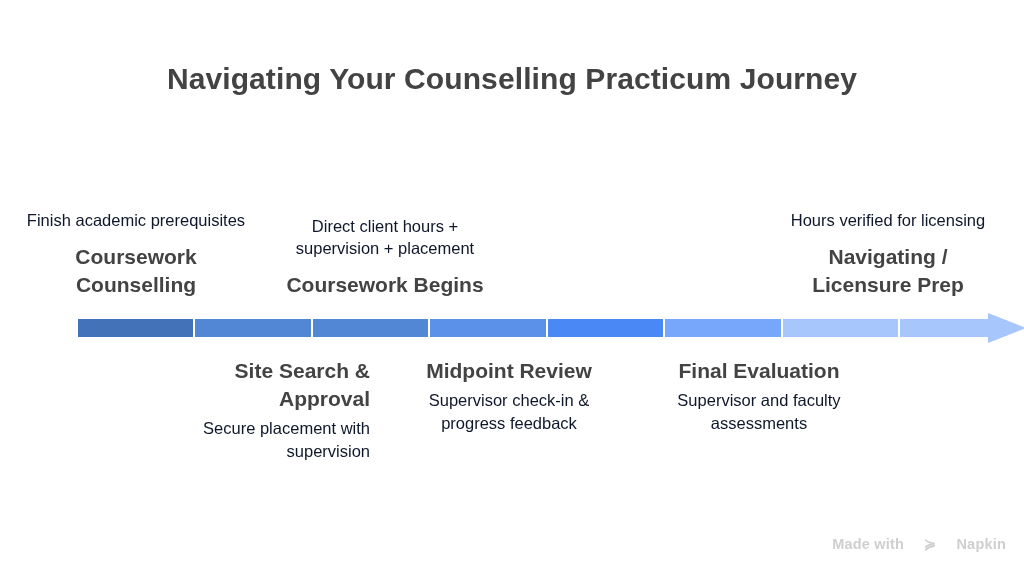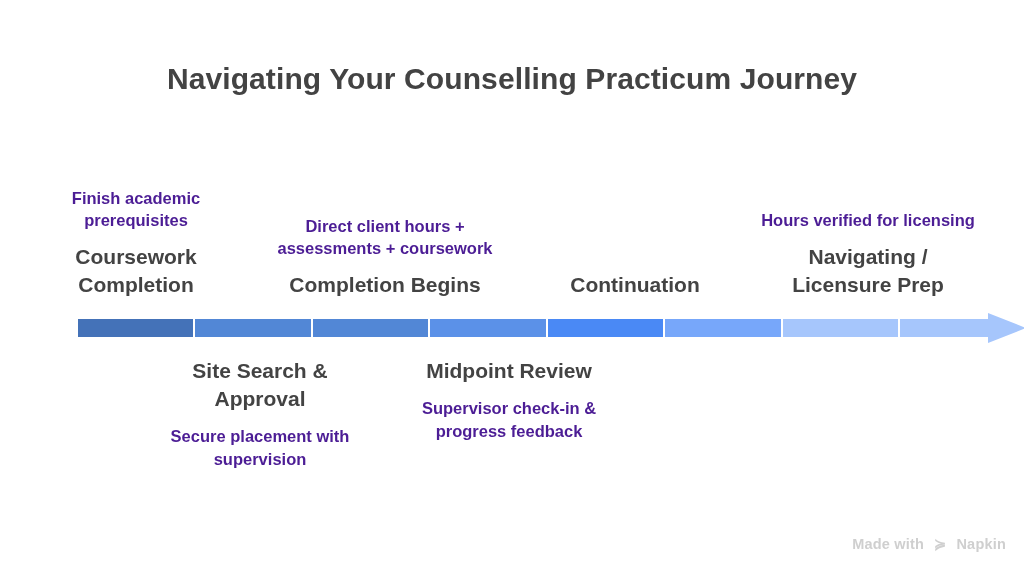--- a/index.html
+++ b/index.html
@@ -67,80 +67,79 @@
   }
 
   
   .stage {
     position: absolute;
     text-align: center;
   }
   .stage-desc {
     font-size: 16.5px;
     line-height: 1.38;
-    color: #4c1d95;
-    font-weight: bold;
+    color: #0f172a;
+    font-weight: normal;
   }
   .stage-title {
     font-size: 21px;
     line-height: 1.33;
     color: #434343;
     font-weight: bold;
   }
   .stage-top .stage-title { margin-top: 11px; }
-  .stage-bottom .stage-desc { margin-top: 12px; }
+  .stage-bottom .stage-desc { margin-top: 4px; }
 
   
   .top-1 { left: 26px;  bottom: 275px; width: 220px; }
   .top-2 { left: 275px; bottom: 275px; width: 220px; }
   .top-3 { left: 525px; bottom: 275px; width: 220px; }
-  .top-4 { left: 758px; bottom: 275px; width: 220px; }
+  .top-4 { left: 778px; bottom: 275px; width: 220px; }
 
   
-  .bot-1 { left: 150px; top: 357px; width: 220px; }
+  .bot-1 { left: 150px; top: 357px; width: 220px; text-align: right; }
   .bot-2 { left: 399px; top: 357px; width: 220px; }
   .bot-3 { left: 649px; top: 357px; width: 220px; }
 
   
   .watermark {
     position: absolute;
     right: 18px;
     bottom: 22px;
     display: flex;
     align-items: center;
-    gap: 10px;
+    gap: 20px;
     color: #cfcfcf;
     font-size: 14.5px;
     font-weight: bold;
     letter-spacing: 0.2px;
   }
   .watermark .wm-logo {
     display: inline-block;
     line-height: 1;
   }
 </style>
 </head>
 <body>
 
 <div class="page">
 
   <div class="title">Navigating Your Counselling Practicum Journey</div>
 
   <div class="stage stage-top top-1">
     <div class="stage-desc">Finish academic prerequisites</div>
-    <div class="stage-title">Coursework Completion</div>
+    <div class="stage-title">Coursework Counselling</div>
   </div>
 
   <div class="stage stage-top top-2">
-    <div class="stage-desc">Direct client hours + assessments + coursework</div>
-    <div class="stage-title">Completion Begins</div>
+    <div class="stage-desc">Direct client hours + supervision + placement</div>
+    <div class="stage-title">Coursework Begins</div>
   </div>
 
   <div class="stage stage-top top-3">
-    <div class="stage-title">Continuation</div>
   </div>
 
   <div class="stage stage-top top-4">
     <div class="stage-desc">Hours verified for licensing</div>
     <div class="stage-title">Navigating / Licensure Prep</div>
   </div>
 
   <div class="timeline">
     <div class="bar-track">
       <div class="seg" style="background: rgb(68, 114, 184);"></div>
@@ -159,20 +158,24 @@
   <div class="stage stage-bottom bot-1">
     <div class="stage-title">Site Search &amp; Approval</div>
     <div class="stage-desc">Secure placement with supervision</div>
   </div>
 
   <div class="stage stage-bottom bot-2">
     <div class="stage-title">Midpoint Review</div>
     <div class="stage-desc">Supervisor check-in &amp; progress feedback</div>
   </div>
 
+  <div class="stage stage-bottom bot-3">
+    <div class="stage-title">Final Evaluation</div>
+    <div class="stage-desc">Supervisor and faculty assessments</div>
+  </div>
 
   <div class="watermark">
     <span>Made with</span>
     <span class="wm-logo">≽</span>
     <span>Napkin</span>
   </div>
 
 </div>
 
 </body></html>

